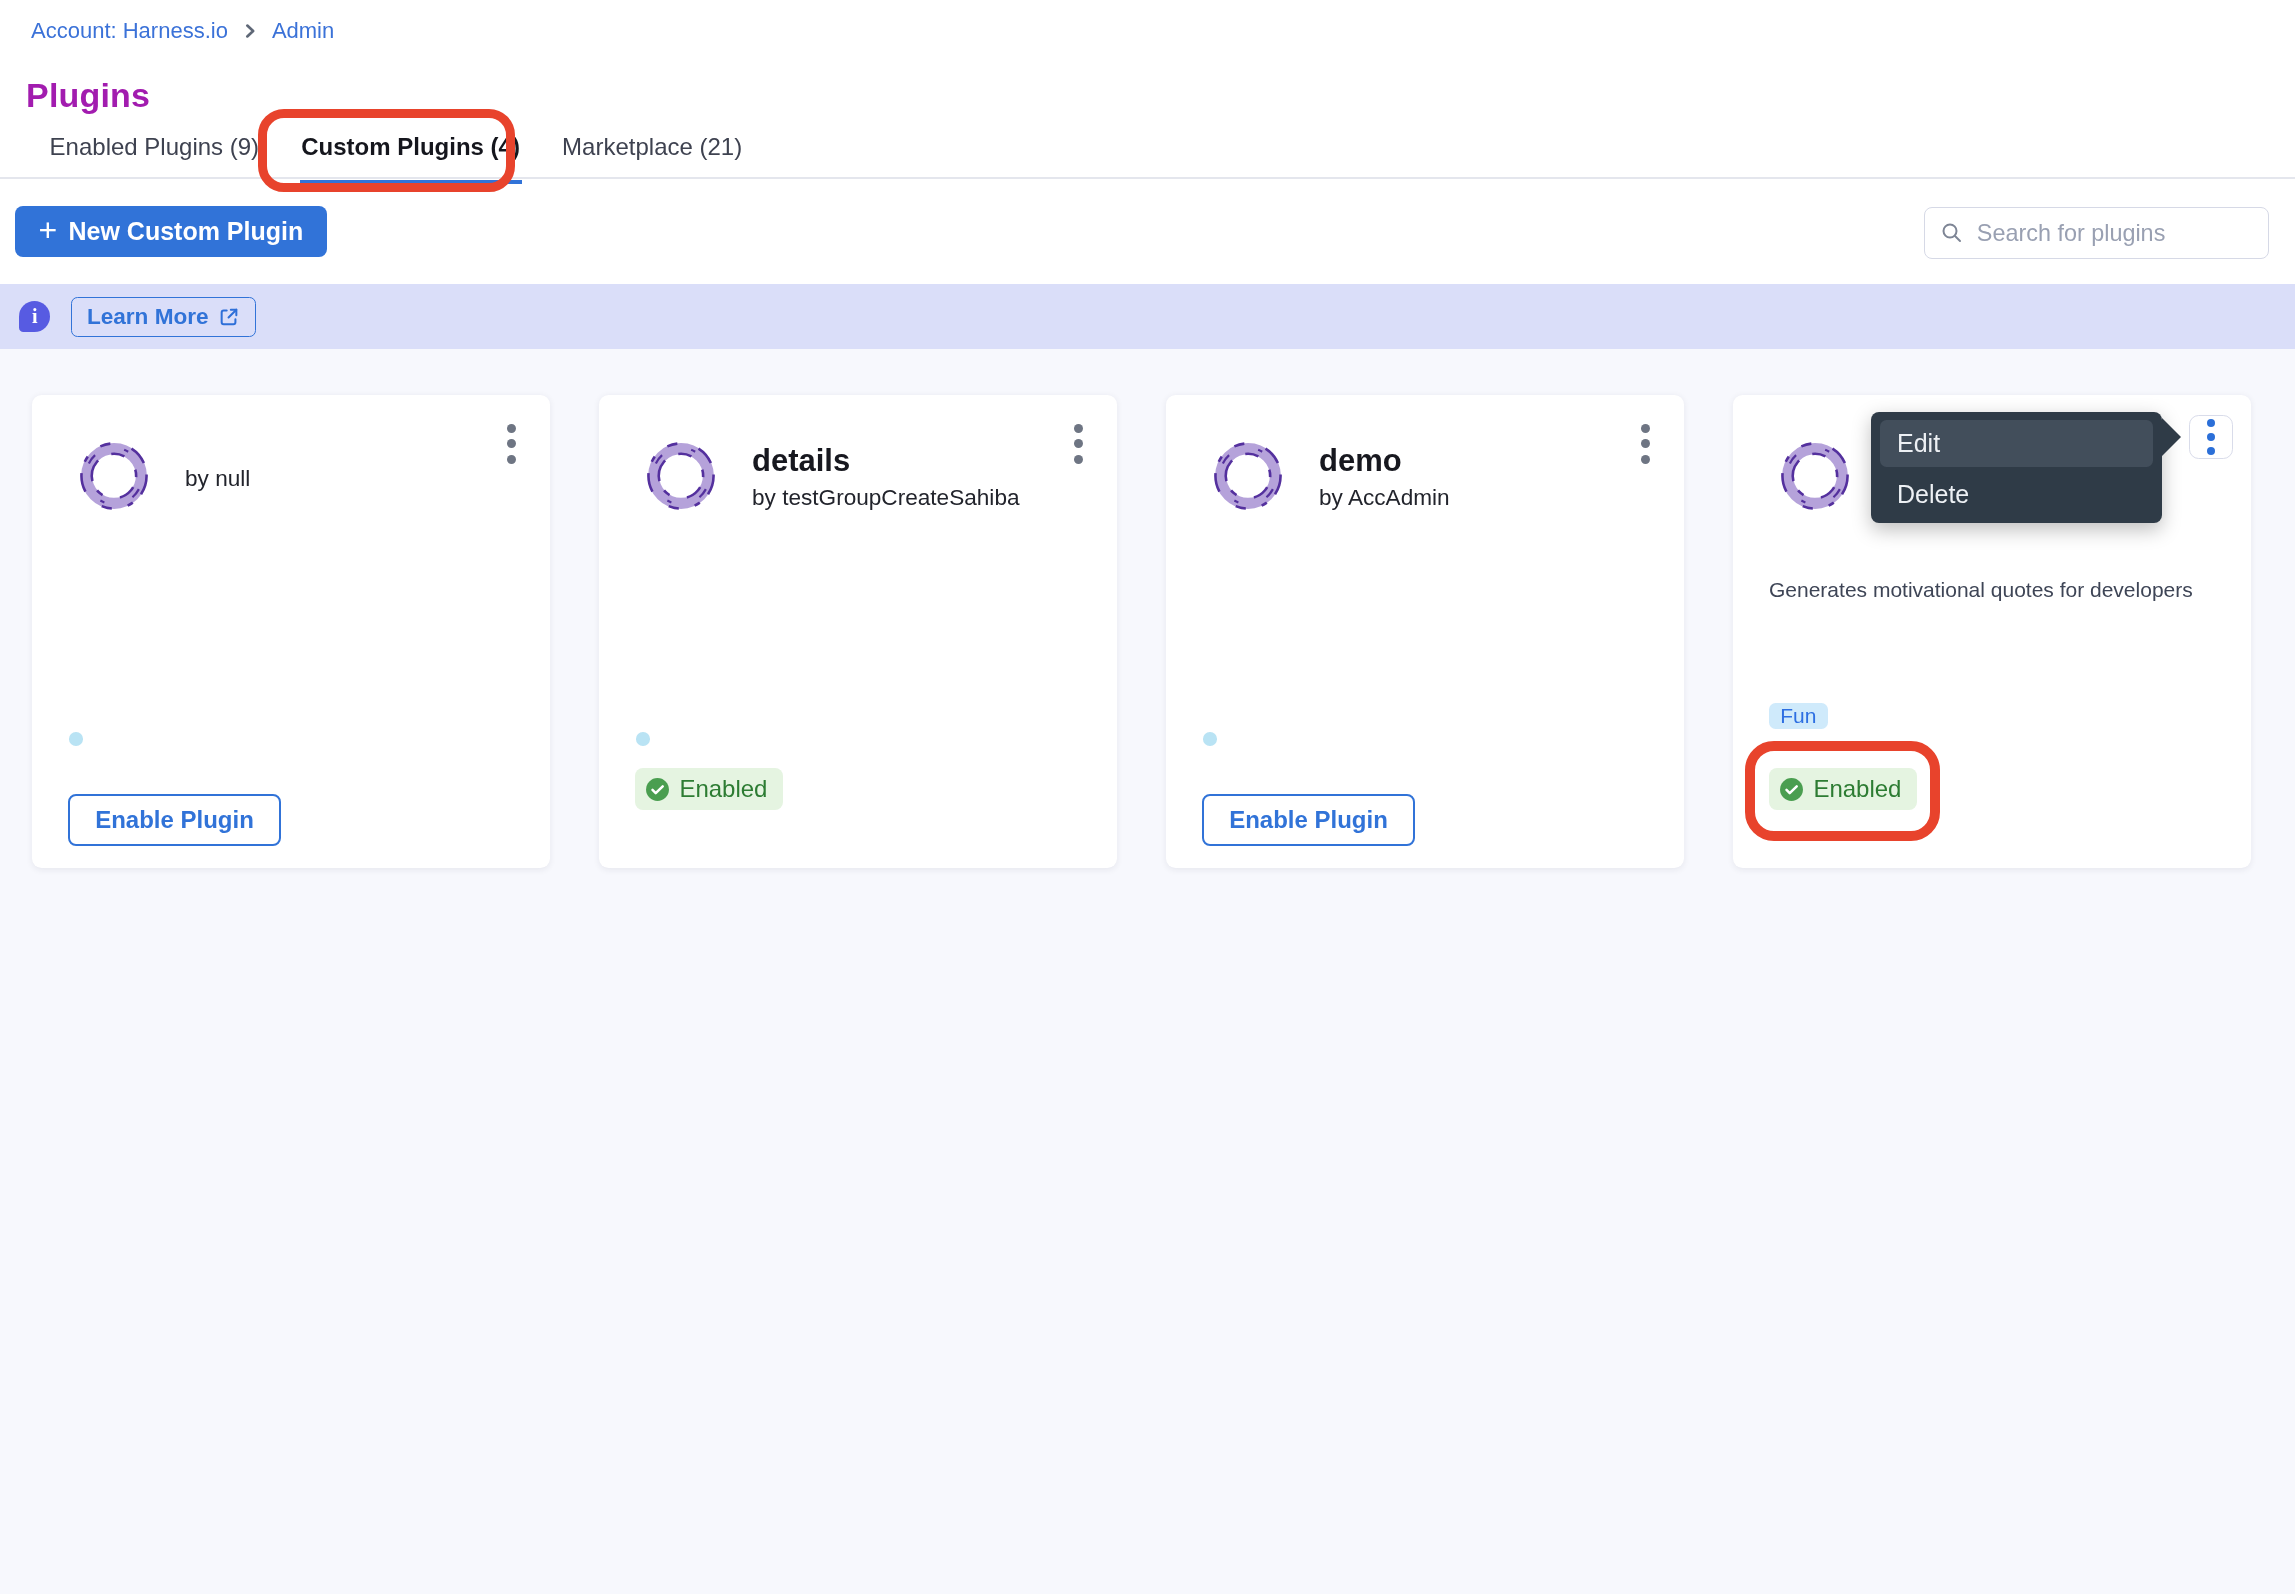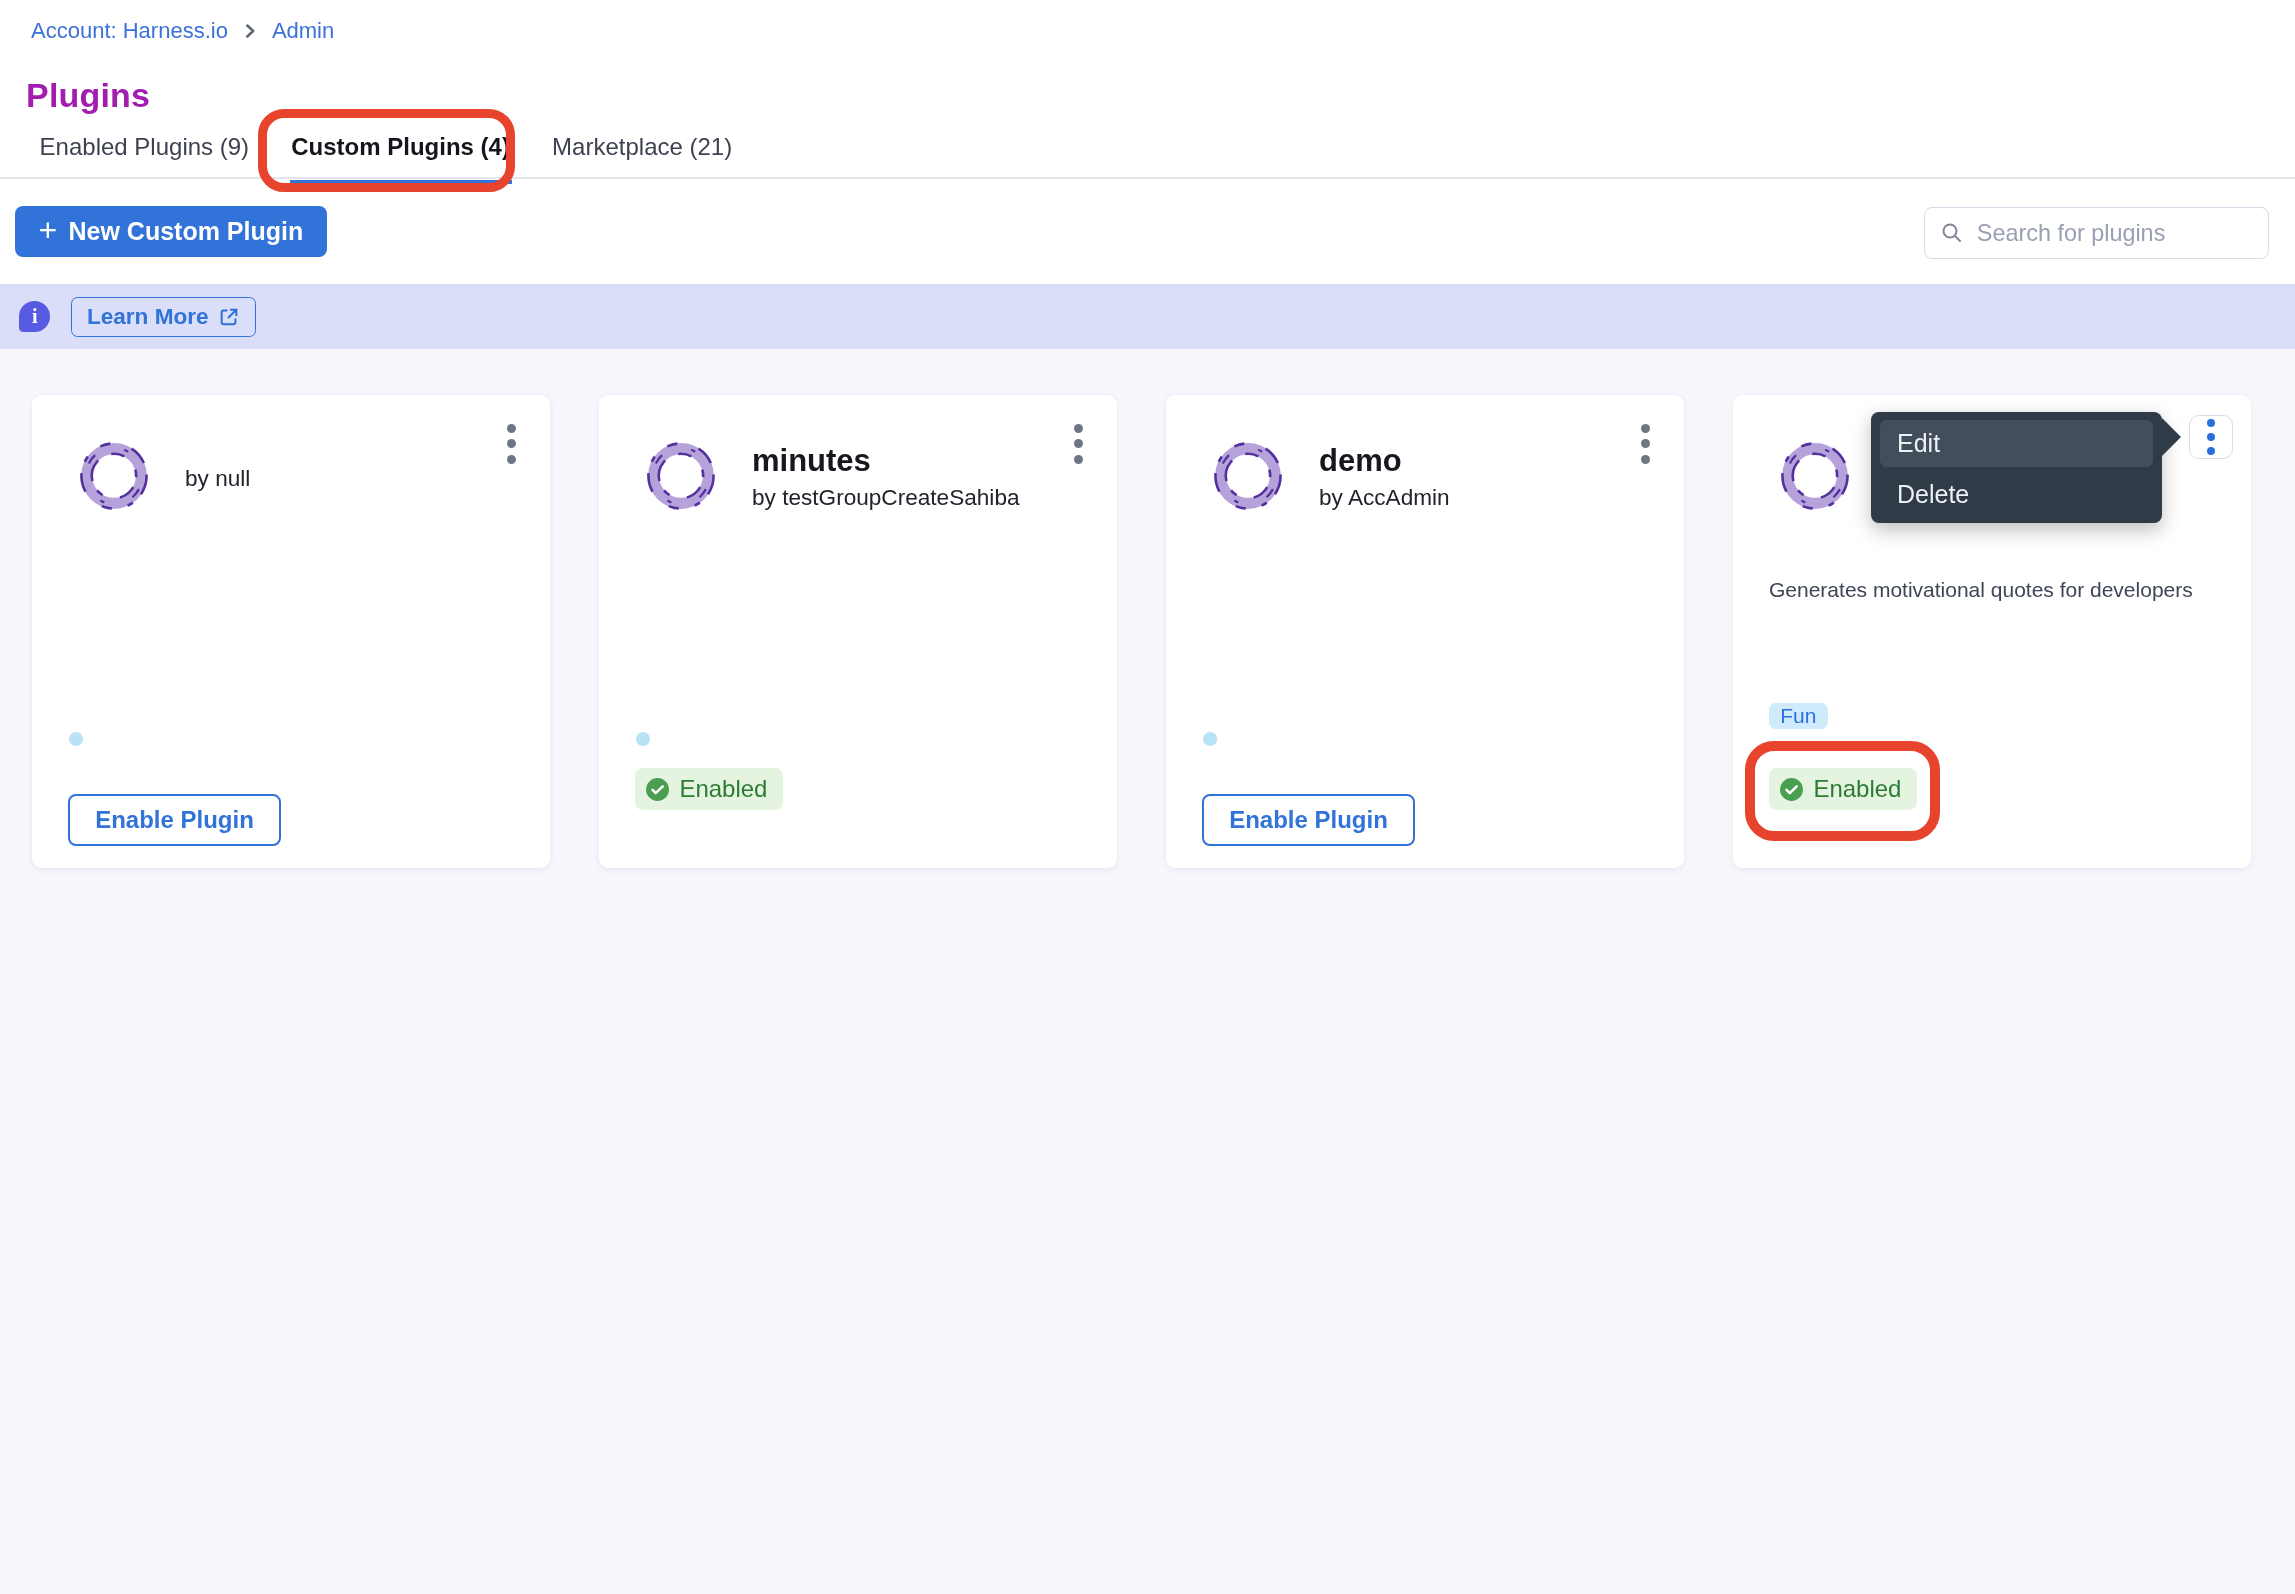--- a/index.html
+++ b/index.html
@@ -16,21 +16,21 @@
   html,body{margin:0;padding:0;}
   body{
     width:2295px;height:1595px;position:relative;background:#ffffff;
     font-family:"Liberation Sans", sans-serif;overflow:hidden;color:var(--ink);
   }
   
   .breadcrumb{position:absolute;left:31px;top:18px;display:flex;align-items:center;font-size:22px;}
   .breadcrumb a{color:var(--link);text-decoration:none;cursor:pointer;}
   .crumb-chevron{margin:0 13px;display:flex;align-items:center;}
   .page-title{position:absolute;left:26px;top:53px;font-size:34px;font-weight:700;color:#a21caf;letter-spacing:0.2px;}
-  .tabs{position:absolute;left:38px;top:128px;display:flex;gap:39px;}
+  .tabs{position:absolute;left:48px;top:128px;display:flex;gap:39px;}
   .tab{font-size:24px;color:var(--tab-ink);padding:4.8px 1.6px 19.4px 1.6px;cursor:pointer;border-bottom:4.8px solid transparent;}
   .tab.active{font-weight:700;color:#15161d;border-bottom:4.8px solid var(--blue);}
   .tabs-divider{position:absolute;left:0;top:177px;width:2295px;height:1.6px;background:var(--divider);}
   .tab-annotation{position:absolute;left:258px;top:109px;width:257px;height:83px;
     border:9.7px solid var(--annotation);border-radius:26px;pointer-events:none;z-index:5;}
   
   .btn-primary{position:absolute;left:14.5px;top:206px;height:51px;padding:0 24px;display:flex;align-items:center;
     background:var(--blue);color:#fff;border:none;border-radius:8px;font-size:25px;font-weight:700;cursor:pointer;
     font-family:"Liberation Sans", sans-serif;}
   .btn-primary .plus{font-size:32px;font-weight:400;margin-right:11.3px;line-height:1;position:relative;top:-1.6px;}
@@ -156,21 +156,21 @@
     <button class="btn-enable">Enable Plugin</button>
   </div>
 
   <div class="card">
     <svg class="logo" viewBox="0 0 100 100">
       <circle cx="50" cy="50" r="37" fill="none" stroke="var(--ring-light)" stroke-width="15"></circle>
       <circle cx="50" cy="50" r="44" fill="none" stroke="var(--ring-dark)" stroke-width="3.5" stroke-dasharray="26 16 8 22 14 30"></circle>
       <circle cx="50" cy="50" r="30" fill="none" stroke="var(--ring-dark)" stroke-width="3.5" stroke-dasharray="18 24 10 14 30 20" transform="rotate(40 50 50)"></circle>
       <circle cx="50" cy="50" r="38" fill="none" stroke="var(--ring-dark)" stroke-width="3" stroke-dasharray="6 58 14 42" transform="rotate(110 50 50)"></circle>
     </svg>
-    <div class="card-title">minutes</div>
+    <div class="card-title">details</div>
     <div class="card-author">by testGroupCreateSahiba</div>
     <div class="kebab">
         <i></i>
         <i></i>
         <i></i>
       </div>
     <span class="mini-dot"></span>
     <div class="badge-enabled">
       <svg width="25" height="25" viewBox="0 0 24 24">
         <circle cx="12" cy="12" r="11" fill="var(--green-icon)"></circle>

